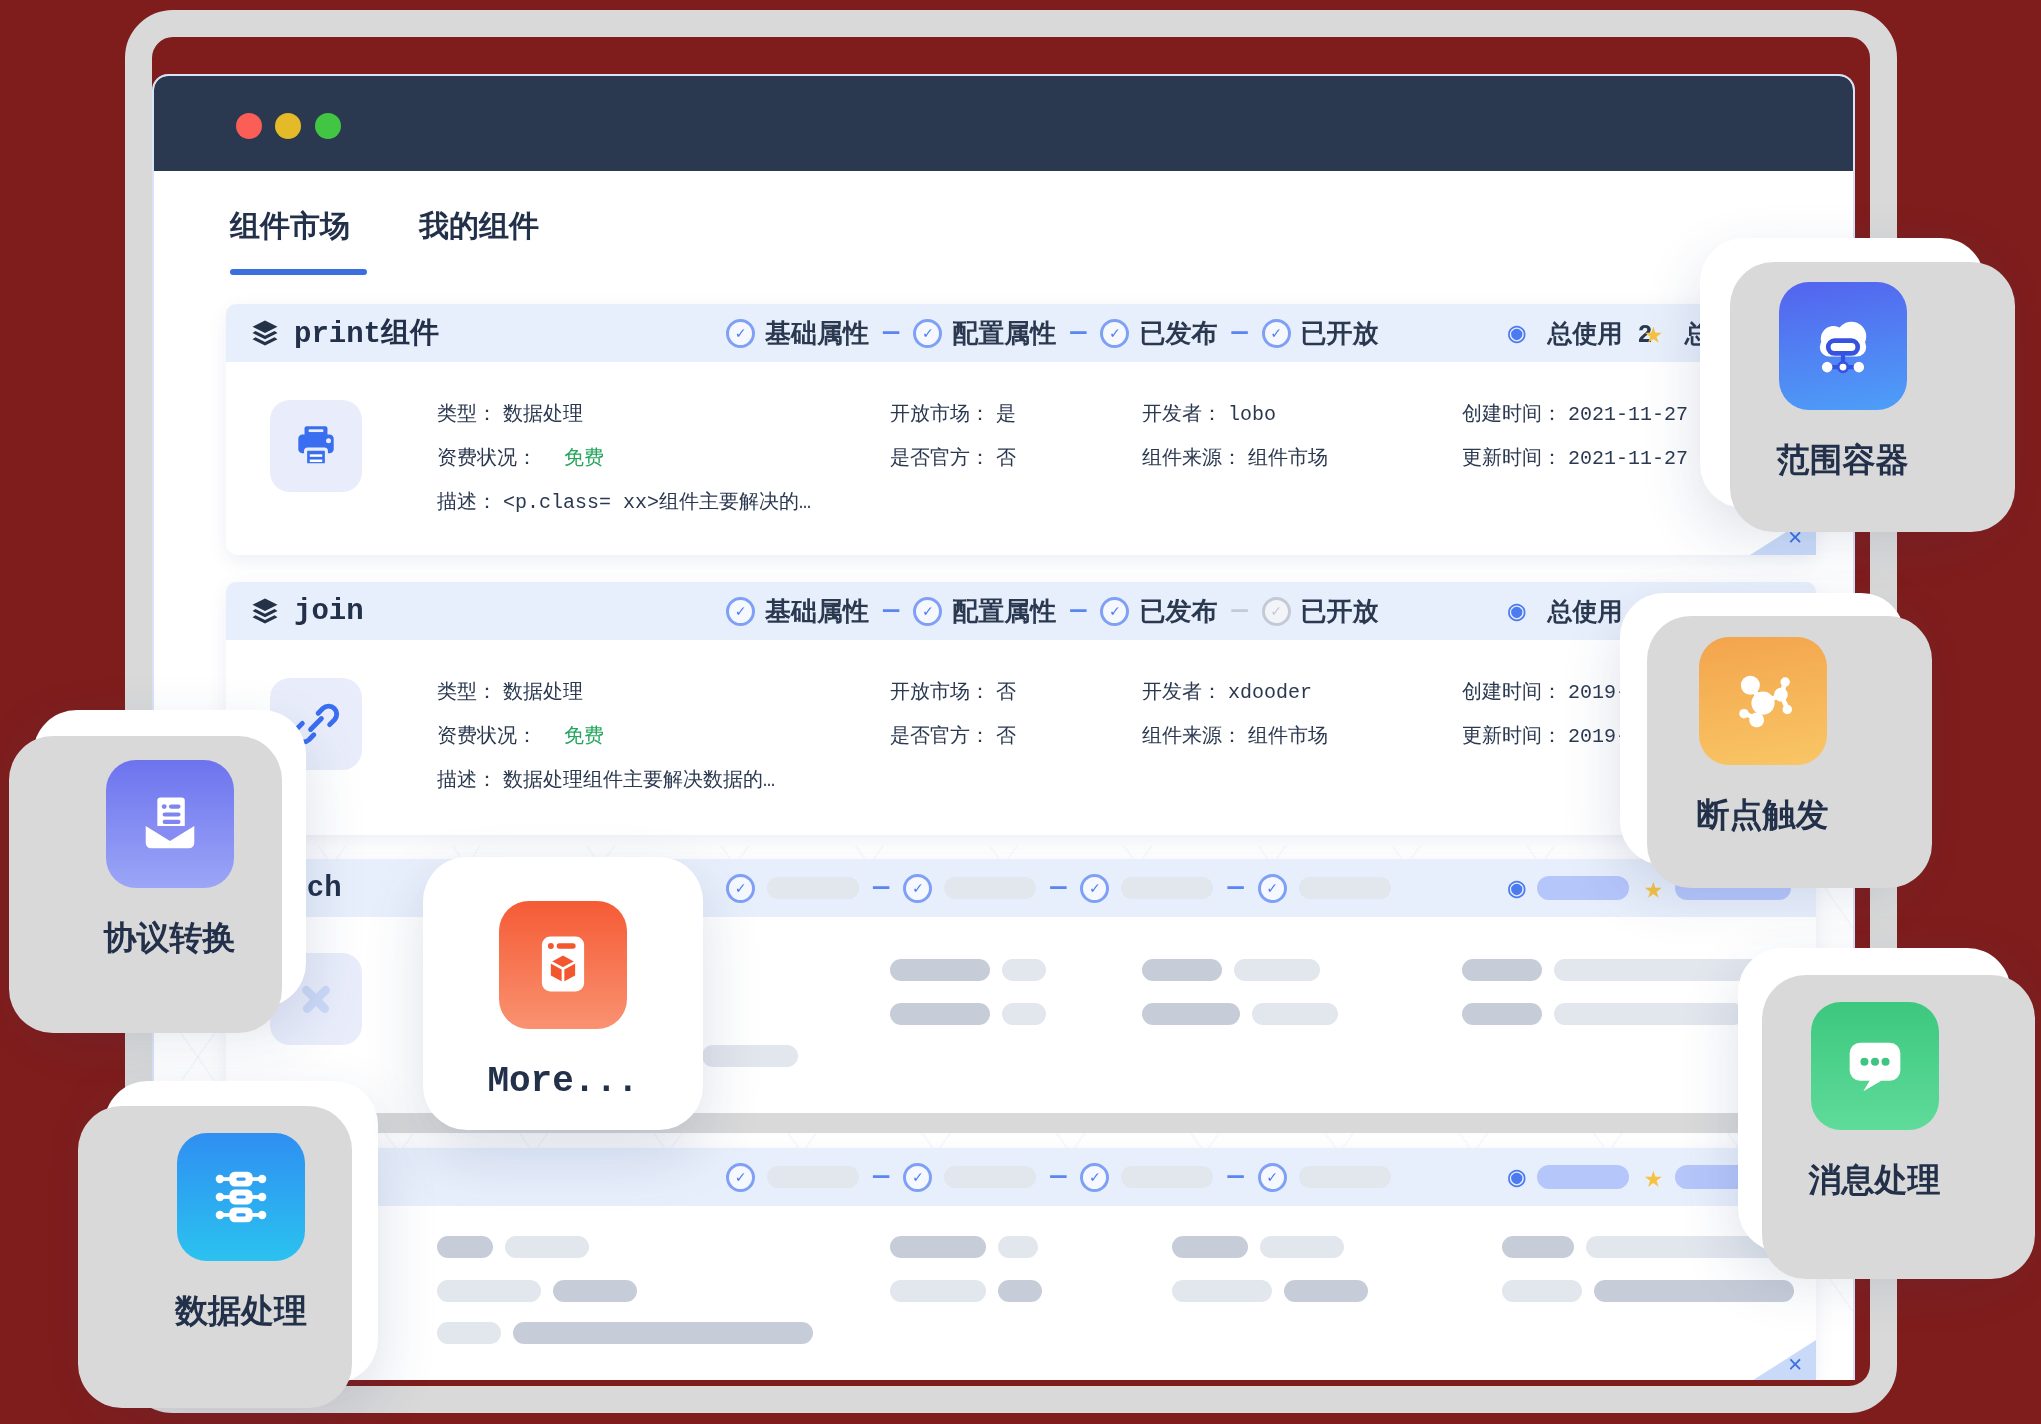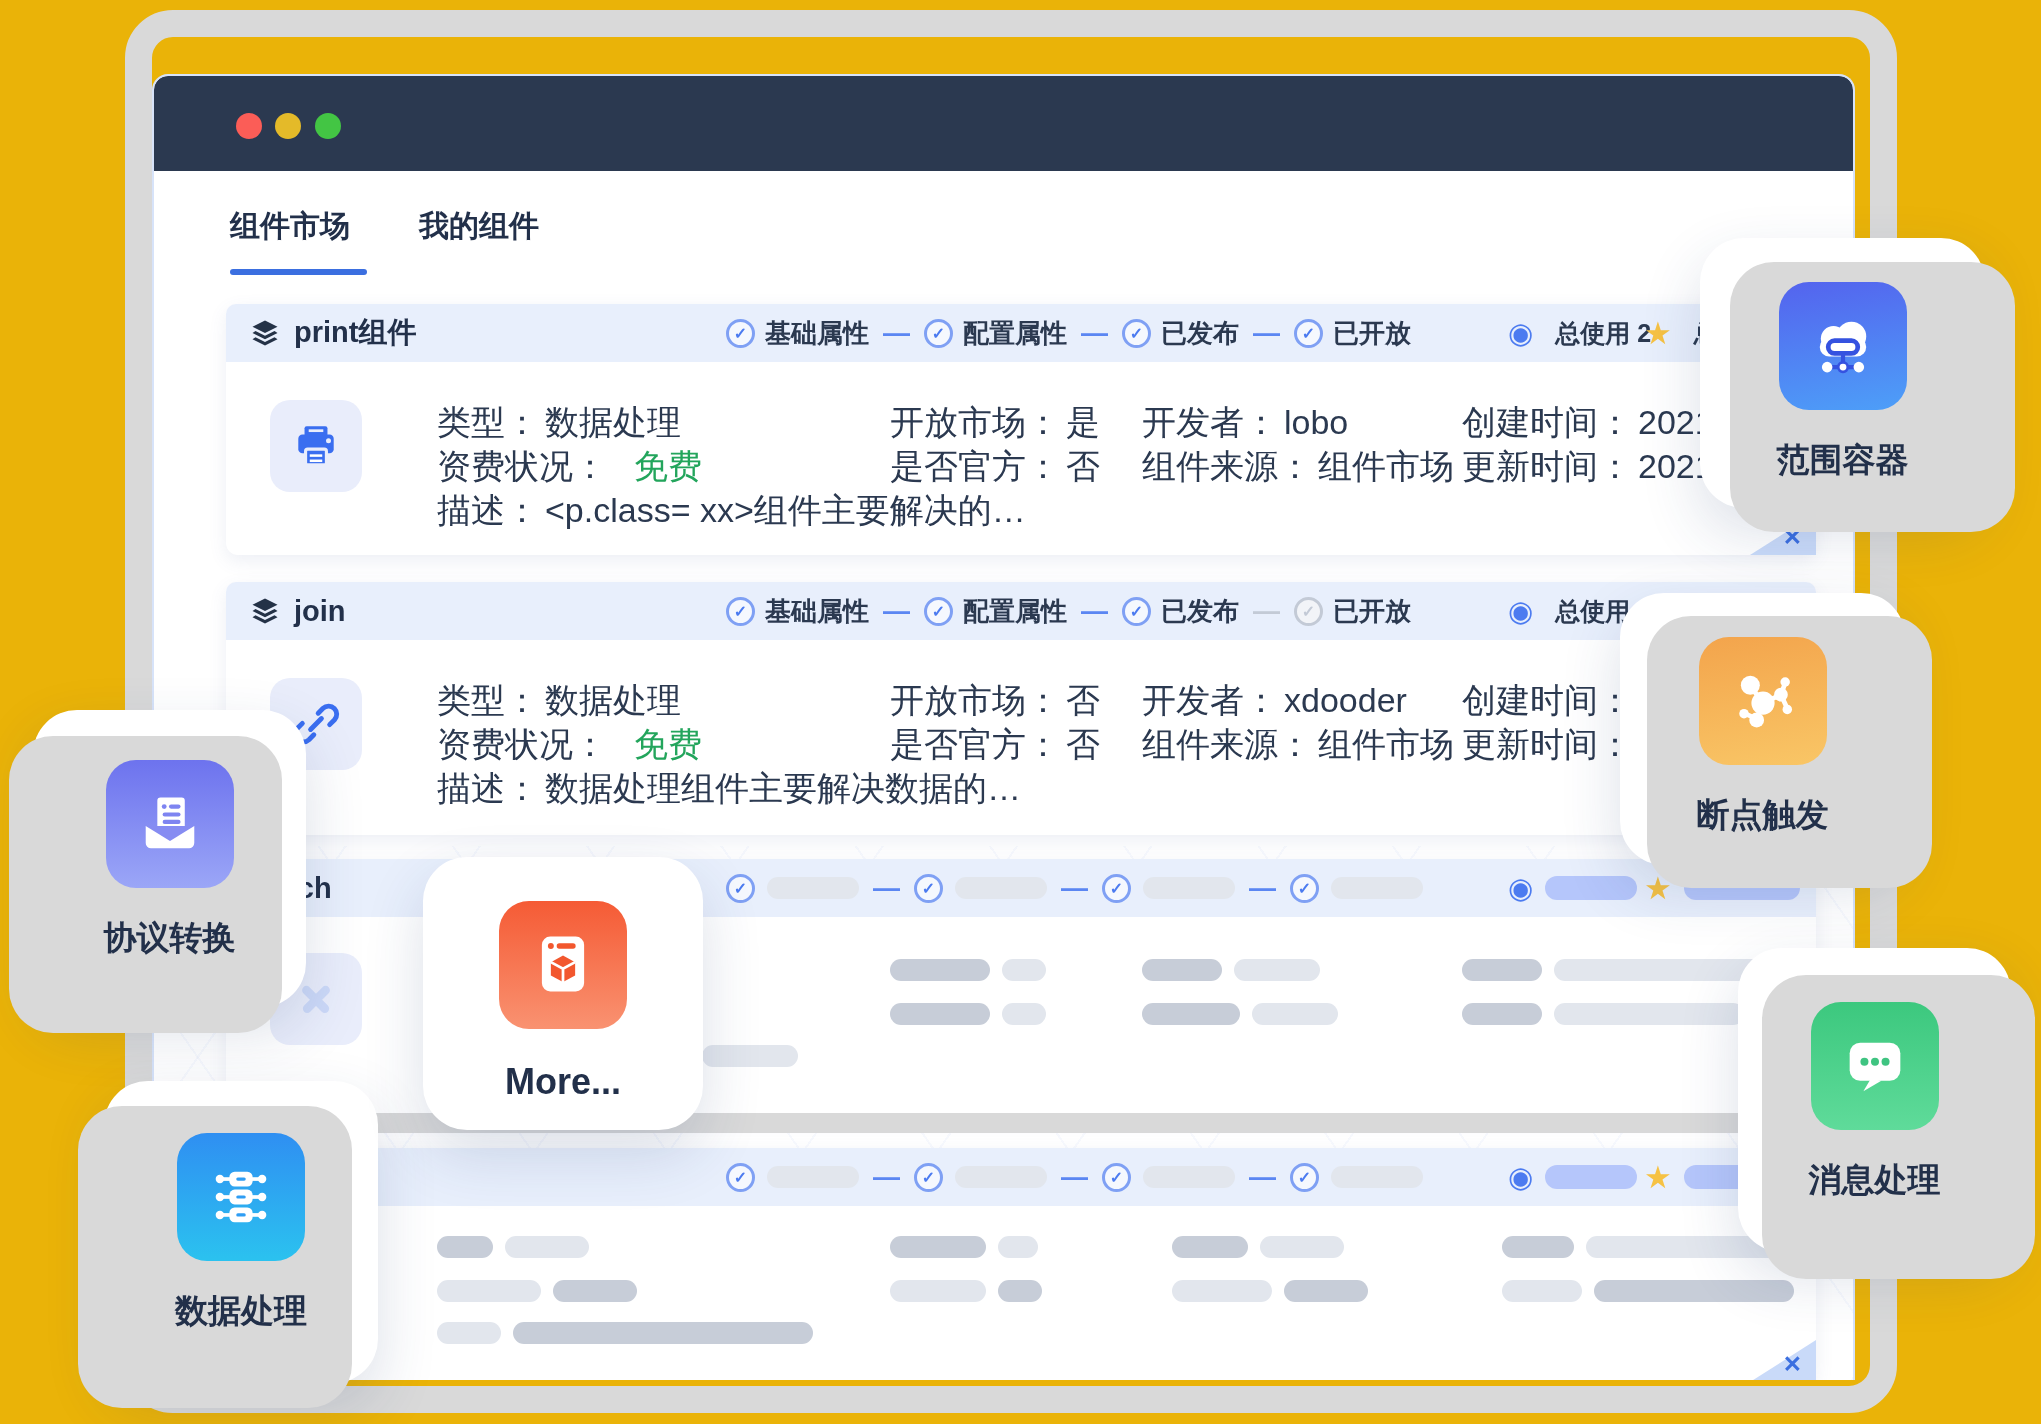--- a/index.html
+++ b/index.html
@@ -1,17 +1,17 @@
 <!DOCTYPE html>
 <html><head>
 <meta charset="utf-8">
 <style>
   html,body{margin:0;padding:0;background:#fff;}
-  .stage{position:relative;width:2041px;height:1424px;background:#eab308;overflow:hidden;
-         font-family:Liberation Sans, sans-serif;}
+  .stage{position:relative;width:2041px;height:1424px;background:#7f1d1d;overflow:hidden;
+         font-family:Liberation Mono, monospace;}
   
   .outer-frame{position:absolute;left:125px;top:10px;width:1772px;height:1403px;
     border:27px solid #d9d9d9;border-radius:48px;box-sizing:border-box;z-index:1;}
   .frame-band{position:absolute;left:224px;top:1113px;width:1673px;height:20px;background:#d9d9d9;z-index:4;}
   
   .window{position:absolute;left:152px;top:74px;width:1703px;height:1306px;background:#fff;
     border:2px solid #d7e3f9;border-bottom:none;border-radius:16px 16px 0 0;box-sizing:border-box;z-index:3;overflow:hidden;}
   .window::after{content:"";position:absolute;left:0;right:0;top:770px;bottom:0;pointer-events:none;z-index:0;
     background:repeating-linear-gradient(55deg,rgba(110,145,230,.05) 0 2px,transparent 2px 110px),
                repeating-linear-gradient(-55deg,rgba(110,145,230,.05) 0 2px,transparent 2px 110px);}
@@ -42,21 +42,21 @@
   .meta{position:absolute;top:0;height:58px;display:flex;align-items:center;}
   .eye{color:#4c7bf0;font-size:29px;}
   .mstar{color:#f6c244;font-size:31px;}
   .mtext{margin-left:22px;font-size:25px;color:#2b3950;font-weight:600;white-space:nowrap;}
   .pill{display:inline-block;height:22px;border-radius:11px;background:#e2e6ed;}
   .pill.dark{background:#c7cdd8;}
   .pill.blue{background:#b5c6fb;height:24px;border-radius:12px;margin-left:12px;}
   .spill{margin-left:12px;width:92px;}
   .tile{position:absolute;left:44px;top:96px;width:92px;height:92px;border-radius:20px;background:#e9edfb;
         display:flex;align-items:center;justify-content:center;}
-  .frow{position:absolute;font-size:34px;color:#2b3950;white-space:nowrap;}
+  .frow{position:absolute;font-size:20px;color:#2b3950;white-space:nowrap;}
   .frow .val{margin-left:6px;}
   .frow .val.green{color:#23a55c;margin-left:27px;}
   .prow{position:absolute;display:flex;gap:12px;align-items:center;}
   .fold{position:absolute;right:0;bottom:0;width:66px;height:42px;background:#c9daf9;
         clip-path:polygon(0 100%,100% 0,100% 100%);cursor:pointer;}
   .fold-x{position:absolute;right:14px;bottom:4px;color:#3b6fe0;font-size:23px;font-weight:bold;pointer-events:none;}
   
   .fcard{position:absolute;background:#fff;border-radius:44px;z-index:10;display:flex;flex-direction:column;
         align-items:center;box-shadow:0 24px 60px rgba(40,60,110,.16);cursor:pointer;}
   .fcard::before{content:"";position:absolute;inset:0;border-radius:44px;background:#d9d9d9;z-index:-1;}

